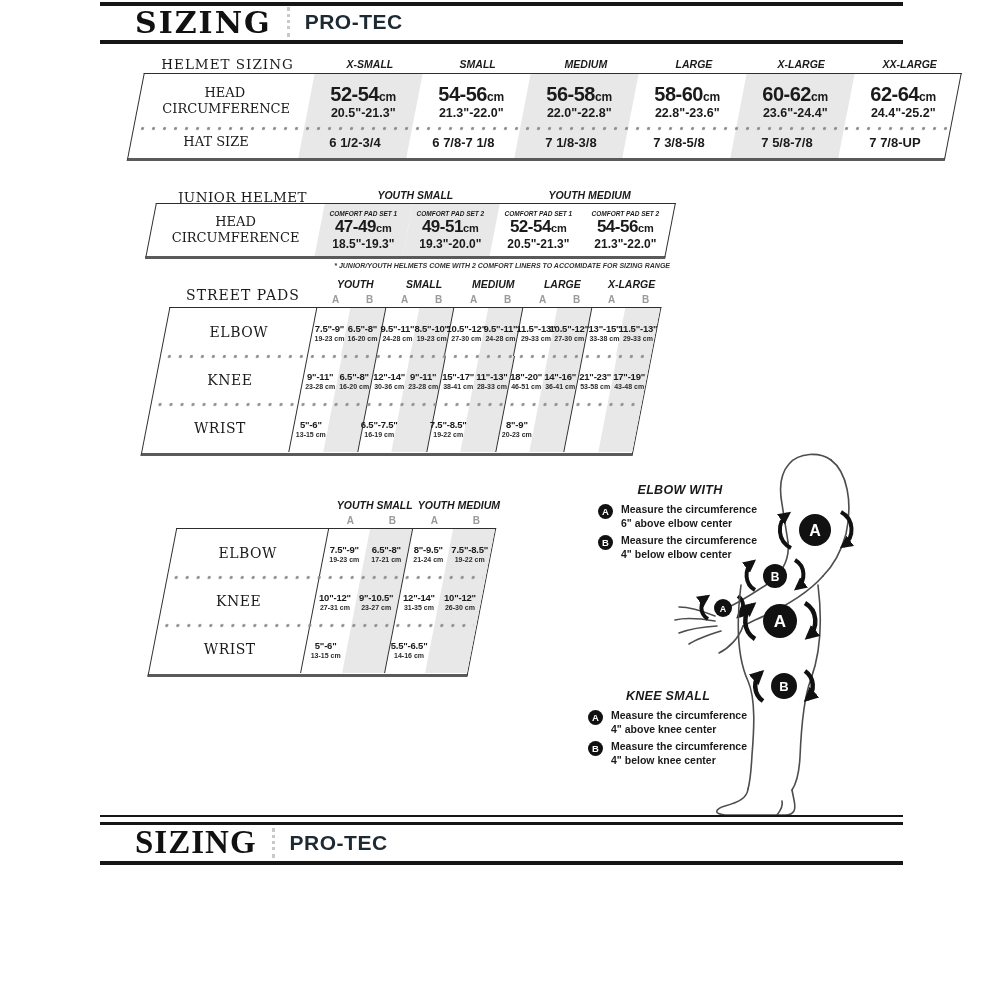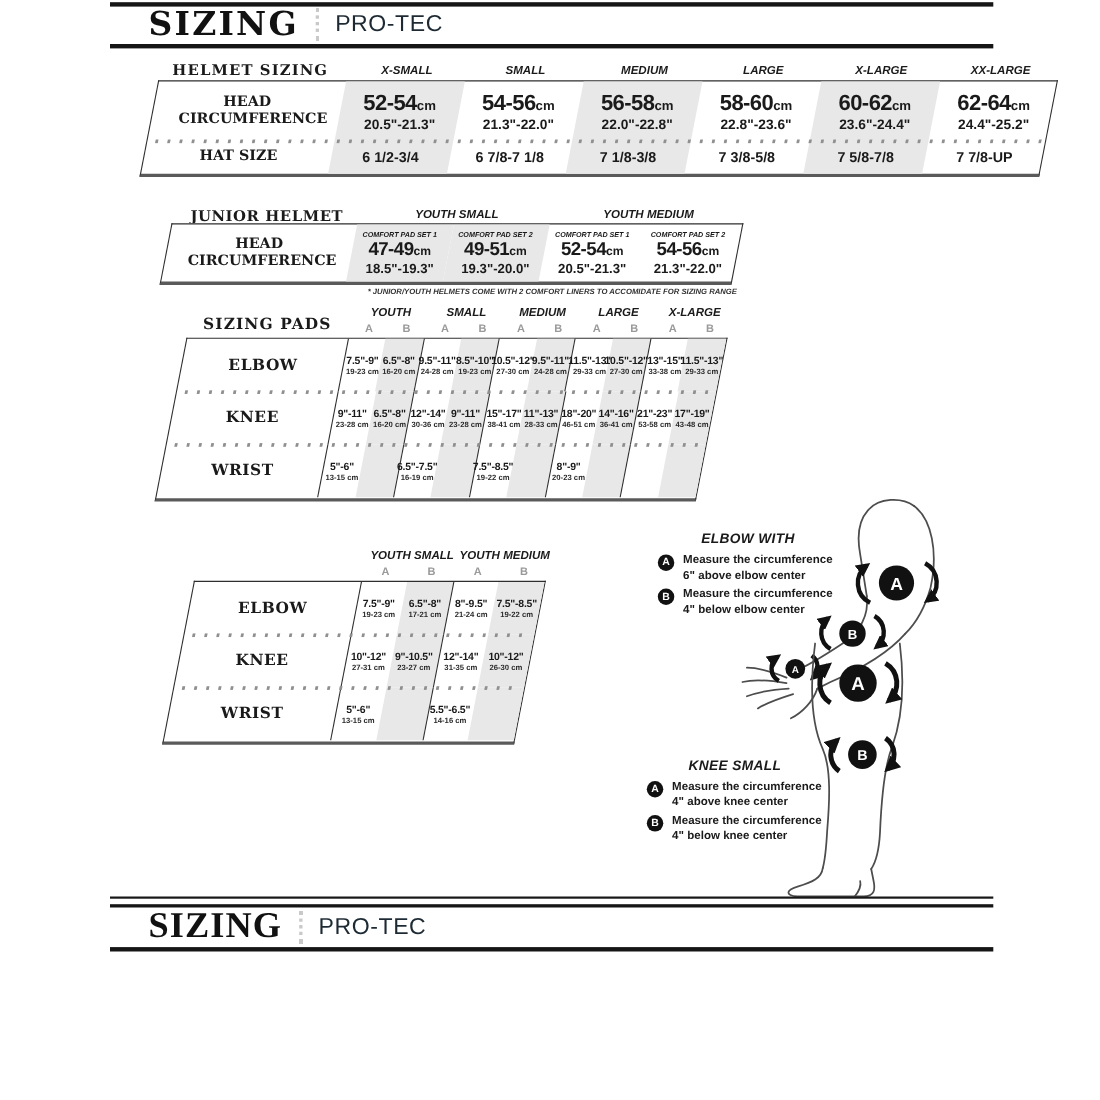--- a/index.html
+++ b/index.html
@@ -1,34 +1,34 @@
 <!DOCTYPE html>
 <html><head>
 <meta charset="utf-8">
 <style>
 *{box-sizing:border-box;margin:0;padding:0;}
 html,body{width:1000px;height:1000px;}
 body{position:relative;background:#fff;font-family:"Liberation Sans",sans-serif;color:#1a1a1a;overflow:hidden;}
 .abs{position:absolute;}
 .hline{position:absolute;background:#161616;}
-.slab{font-family:"DejaVu Serif",serif;font-weight:bold;}
+.slab{font-family:"DejaVu Serif",serif;font-weight:normal;}
 .it{font-style:italic;font-weight:bold;}
 .ctr{text-align:center;}
 .row{display:flex;}
 .vc{display:flex;align-items:center;justify-content:center;}
 .sk{transform:skewX(-11deg);}
 .usk{transform:skewX(11deg);}
 .tbl{position:absolute;border:1.6px solid #2e2e2e;border-bottom:3px solid #5a5a5a;background:#fff;}
 .shade{background:#e8e8e8;}
 .dotline{position:absolute;left:3px;right:3px;height:5px;background-image:radial-gradient(circle,#8f8f8f 1.5px,transparent 1.7px);background-size:11px 5px;background-repeat:repeat-x;}
 .brandrow{display:flex;align-items:center;}
 .brand-sizing-top{font-family:"DejaVu Serif",serif;font-weight:bold;font-size:30px;letter-spacing:2px;color:#111;}
 .brand-sizing-bottom{font-family:"Liberation Serif",serif;font-weight:bold;font-size:33px;letter-spacing:1px;color:#111;}
 .dotsep{width:0;height:30px;border-left:3px dotted #c9c9c9;margin:0 15px;}
-.protec{font-weight:normal;font-size:21px;letter-spacing:.5px;color:#1d2a33;}
+.protec{font-weight:bold;font-size:21px;letter-spacing:.5px;color:#1d2a33;}
 .sizehdr{font-size:10.5px;}
 .abhdr{font-weight:bold;font-size:10px;color:#9a9a9a;}
 .cmval{font-weight:bold;font-size:20px;letter-spacing:-.5px;white-space:nowrap;}
 .cmunit{font-weight:bold;font-size:12px;letter-spacing:0;}
 .inval{font-weight:bold;font-size:12.5px;white-space:nowrap;}
 .hatval{font-weight:bold;font-size:13px;white-space:nowrap;}
 .padset{font-style:italic;font-weight:bold;font-size:6.5px;white-space:nowrap;}
 .jcm{font-weight:bold;font-size:17px;letter-spacing:-.5px;white-space:nowrap;}
 .jcmunit{font-weight:bold;font-size:11px;}
 .jin{font-weight:bold;font-size:12px;white-space:nowrap;}
@@ -168,21 +168,21 @@
       <div class="hcol vc" style="width:87.5px;">
         <div class="usk ctr"><div class="padset">COMFORT PAD SET 1</div><span class="jcm">52-54</span><span class="jcmunit">cm</span><div class="jin">20.5"-21.3"</div></div>
       </div>
       <div class="hcol vc" style="width:87.5px;">
         <div class="usk ctr"><div class="padset">COMFORT PAD SET 2</div><span class="jcm">54-56</span><span class="jcmunit">cm</span><div class="jin">21.3"-22.0"</div></div>
       </div>
     </div>
   </div>
   <div class="abs footnote" style="left:280px;top:262px;width:390px;text-align:right;">* JUNIOR/YOUTH HELMETS COME WITH 2 COMFORT LINERS TO ACCOMIDATE FOR SIZING RANGE</div>
 
-  <div class="abs slab ctr" style="left:168px;top:287px;width:150px;font-size:14px;letter-spacing:1px;">SIZING PADS</div>
+  <div class="abs slab ctr" style="left:168px;top:287px;width:150px;font-size:14px;letter-spacing:1px;">STREET PADS</div>
 
   <div class="abs sk" style="left:158px;top:276px;width:492px;height:180px;">
     <div class="row" style="height:15px;">
       <div class="spacer" style="width:147px;"></div>
       <div class="vc" style="width:69px;">
           <div class="usk it sizehdr">YOUTH</div>
         </div>
       <div class="vc" style="width:69px;">
           <div class="usk it sizehdr">SMALL</div>
         </div>

